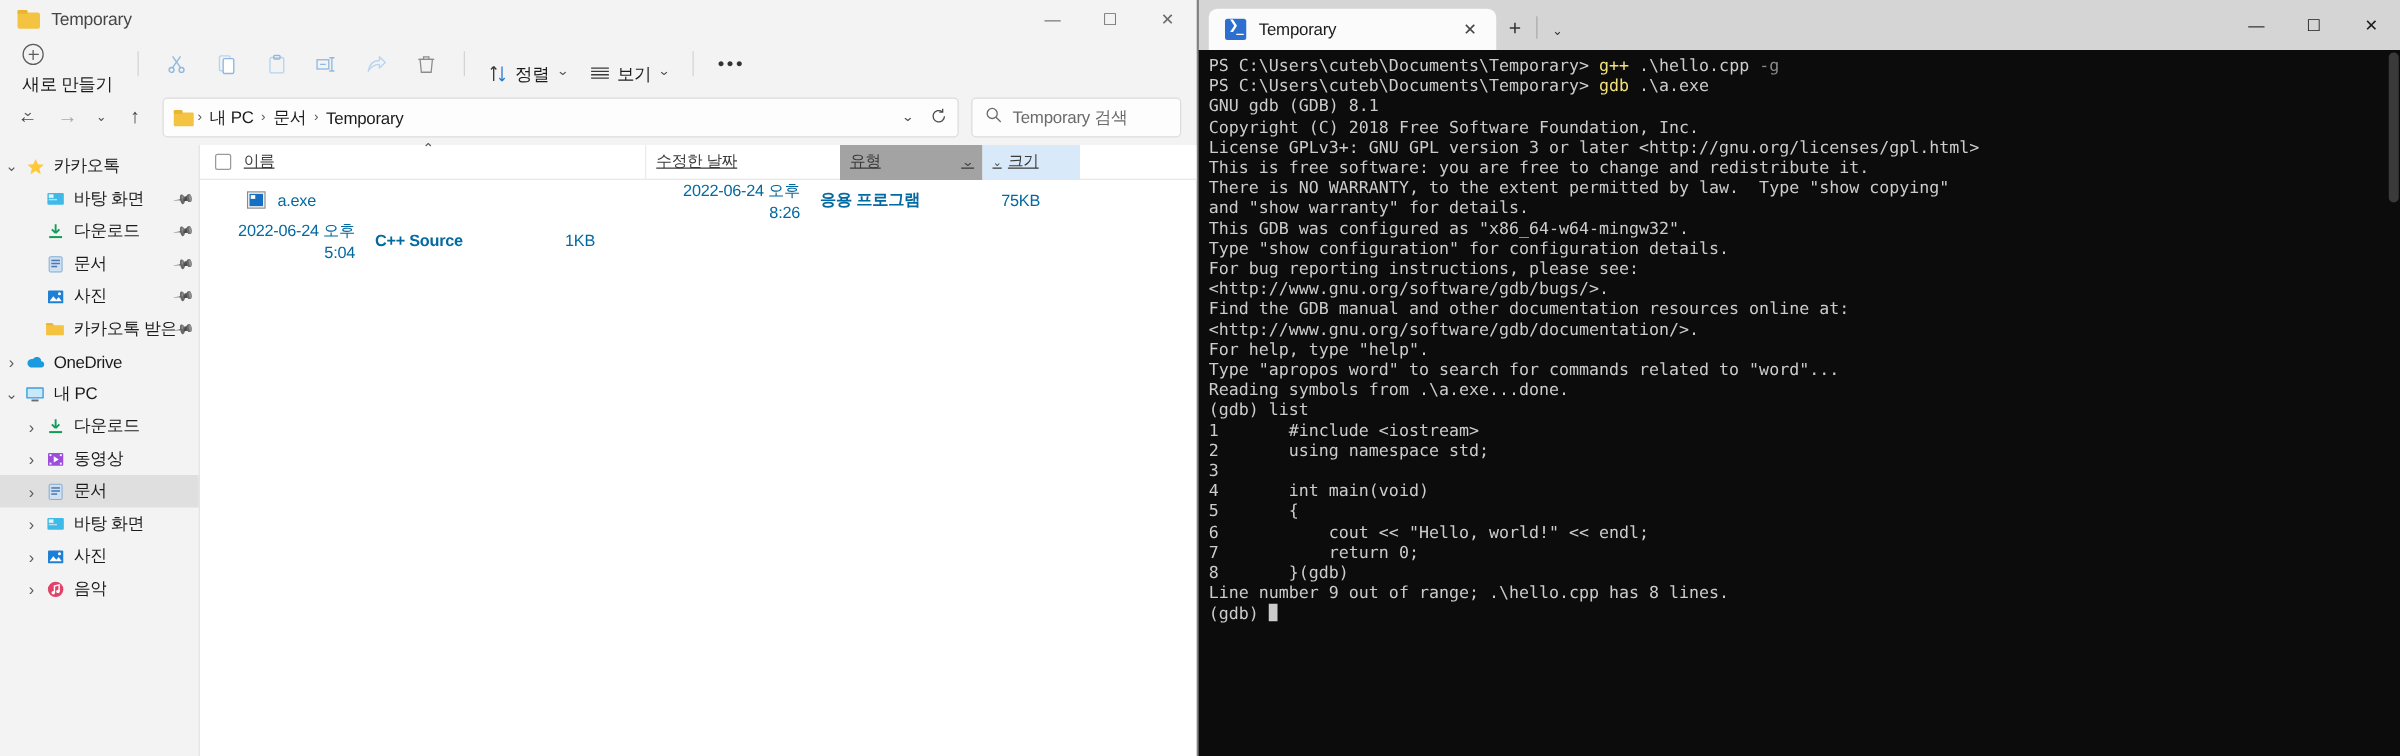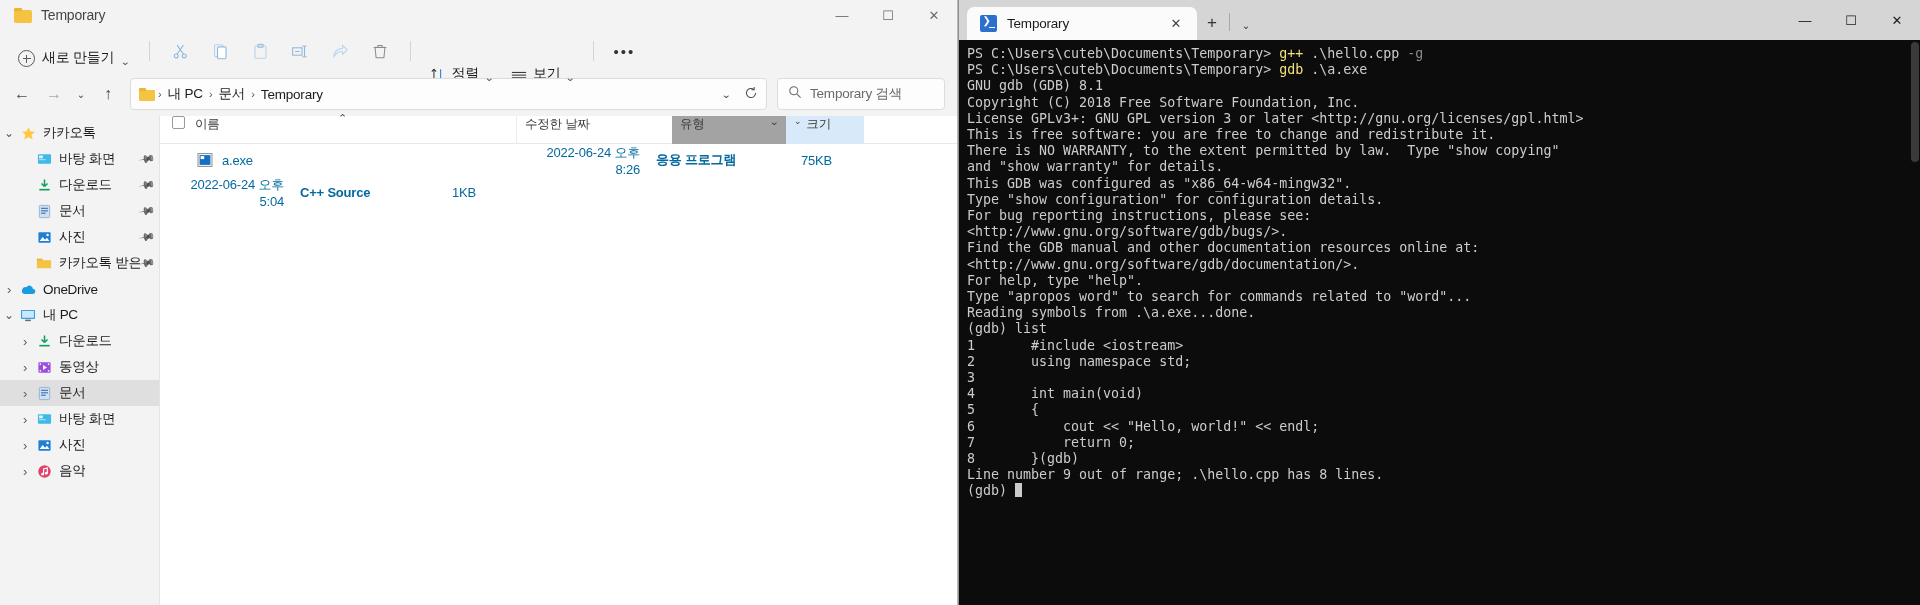--- a/index.html
+++ b/index.html
@@ -38,42 +38,42 @@
   .exp-wincontrols div {
     width: 46px; height: 30px; display:flex; align-items:center; justify-content:center;
     color:#6b6b6b; font-size: 13px;
   }
 
   .exp-toolbar {
     height: 42px; display: flex; align-items: center; padding: 0 10px;
     background: #f3f3f3;
   }
   .tb-new {
-    display:flex; align-items:flex-end; height:32px; padding:0 10px 0 8px;
-    border-radius:4px; cursor:default; gap:7px;
+    display:flex; align-items:flex-start; height:32px; padding:0 10px 0 8px;
+    border-radius:4px; cursor:default; gap:7px;flex-direction:column;
   }
   .plus-circle {
     width:17px; height:17px; border:1.3px solid #5a5a5a; border-radius:50%;
     position:relative; flex:none;
   }
   .plus-circle::before, .plus-circle::after {
     content:""; position:absolute; background:#5a5a5a;
   }
   .plus-circle::before { left:3.5px; top:7.2px; width:8px; height:1.3px; }
   .plus-circle::after  { top:3.5px; left:7.2px; height:8px; width:1.3px; }
   .tb-new-label { font-size:14px; color:#1b1b1b; letter-spacing:-.3px; }
   .chev { font-size:10px; color:#555; transform: scaleX(1.25); }
 
   .tb-sep { width:1px; height:20px; background:#d4d4d4; margin:0 10px; }
   .tb-icon {
     width:40px; height:32px; display:flex; align-items:center; justify-content:center;
     border-radius:4px;
   }
   .tb-text-btn {
-    display:flex; align-items:flex-end; gap:6px; height:32px; padding:0 9px;
+    display:flex; align-items:flex-start; gap:6px; height:32px; padding:0 9px;
     border-radius:4px; font-size:14px; color:#1b1b1b; letter-spacing:-.3px;margin-top:32px;
   }
   .tb-dots { letter-spacing:2px; font-size:15px; color:#333; }
 
   
   .exp-addrrow {
     height: 44px; display:flex; align-items:center; padding: 0 12px 0 6px; gap: 0;
     background:#f3f3f3;
   }
   .nav-btn {
@@ -119,21 +119,21 @@
   }
   .nav-ico { width:20px; flex:none; display:flex; align-items:center; justify-content:center; margin-right:5px;}
   .pin { margin-left:auto; color:#9a9a9a; font-size:11px; flex:none; transform: rotate(35deg); }
   .nav-label { overflow:hidden; text-overflow:clip; }
 
   .exp-list { flex:1; background:#ffffff; position:relative; }
   .col-head {
     height:28px; display:flex; align-items:center; border-bottom:1px solid #e8e8e8;
     font-size:12.5px; color:#3a3a3a; letter-spacing:-.2px; background:#ffffff;
   }
-  .ch { height:28px; display:flex; align-items:flex-start; padding:0 8px; position:relative; }
+  .ch { height:28px; display:flex; align-items:center; padding:0 8px; position:relative;text-decoration:underline; }
   .ch.sortmark::after{
     content:"⌃"; position:absolute; left:50%; top:-4px; font-size:11px; color:#555;
   }
   .ch-name { width:356px; padding-left:12px; gap:10px; }
   .ch-date { width:156px; border-left:1px solid #ececec; }
   .ch-type { width:114px; background:#a3a3a3; }
   .ch-size { width:78px; justify-content:flex-start; background:#d8e9f9; }
   .ch-check {
     width:13px;height:13px;border:1.2px solid #9a9a9a;border-radius:2px;flex:none;
   }

